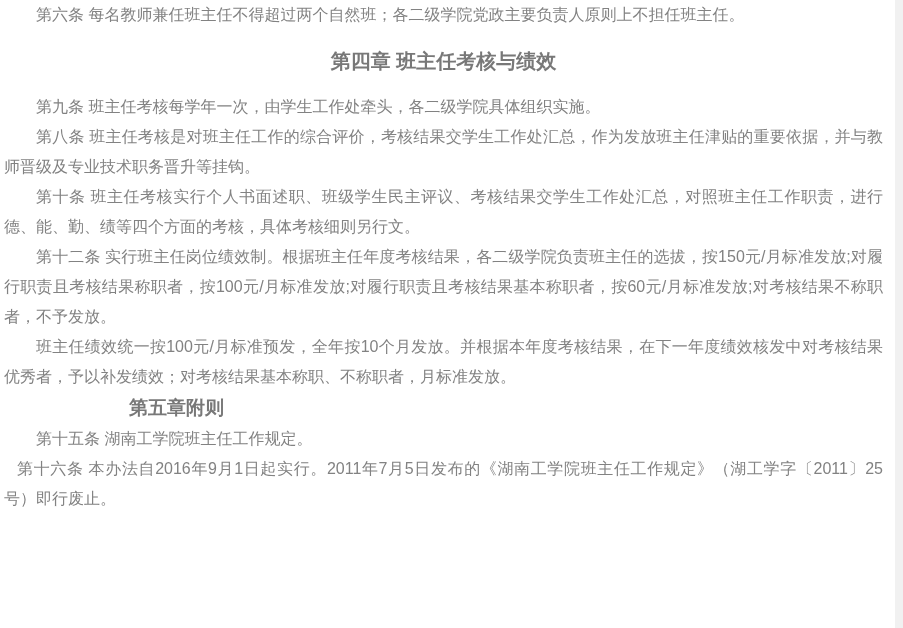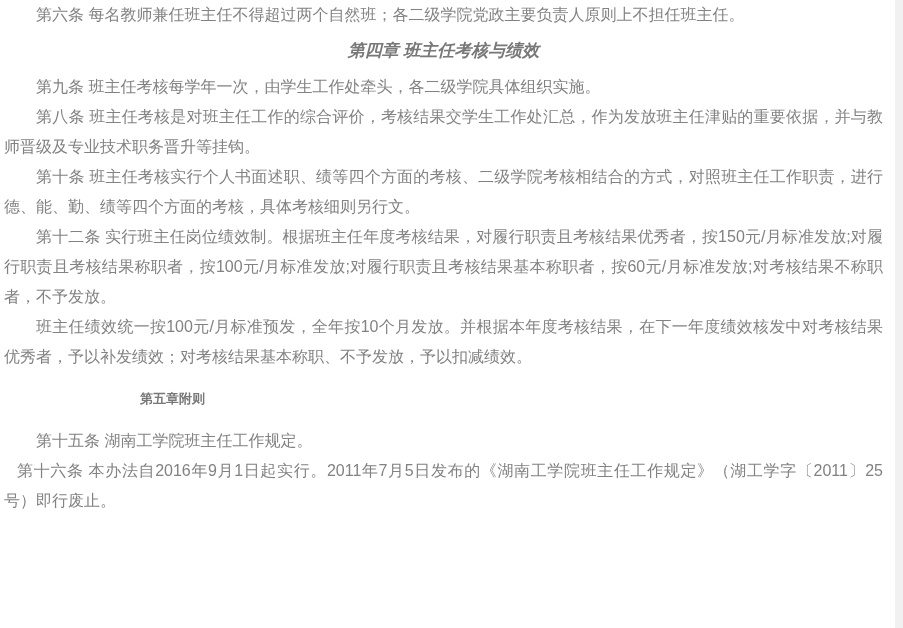--- a/index.html
+++ b/index.html
@@ -17,33 +17,32 @@
     box-sizing:content-box;
     font-size:16px;
     line-height:30px;
     color:#828282;
     text-align:justify;
     text-justify:inter-ideograph;
   }
   .para{margin:0;text-indent:32px;}
   .para-small-indent{margin:0;text-indent:13px;}
   .heading-center{
-    margin:6px;
+    margin:16px;
     text-align:center;
     text-indent:0;
     font-weight:bold;
-    font-size:17px;
+    font-size:20px;
     color:#787878;
-    font-style:italic;
   }
   .heading-left{
-    margin:12px;
+    margin:1px;
     text-indent:124px;
     font-weight:bold;
-    font-size:13px;
+    font-size:19px;
     color:#787878;
     text-align:left;
   }
   .right-strip{
     position:absolute;
     top:0;right:0;
     width:8px;height:628px;
     background:#f1f1f1;
   }
 </style>
@@ -55,26 +54,26 @@
 
     <p class="para">第六条 每名教师兼任班主任不得超过两个自然班；各二级学院党政主要负责人原则上不担任班主任。</p>
 
 
     <p class="heading-center">第四章 班主任考核与绩效</p>
 
     <p class="para">第九条 班主任考核每学年一次，由学生工作处牵头，各二级学院具体组织实施。</p>
 
     <p class="para">第八条 班主任考核是对班主任工作的综合评价，考核结果交学生工作处汇总，作为发放班主任津贴的重要依据，并与教师晋级及专业技术职务晋升等挂钩。</p>
 
-    <p class="para">第十条 班主任考核实行个人书面述职、绩等四个方面的考核、二级学院考核相结合的方式，对照班主任工作职责，进行德、能、勤、绩等四个方面的考核，具体考核细则另行文。</p>
+    <p class="para">第十条 班主任考核实行个人书面述职、班级学生民主评议、考核结果交学生工作处汇总，对照班主任工作职责，进行德、能、勤、绩等四个方面的考核，具体考核细则另行文。</p>
 
 
-    <p class="para">第十二条 实行班主任岗位绩效制。根据班主任年度考核结果，对履行职责且考核结果优秀者，按150元/月标准发放;对履行职责且考核结果称职者，按100元/月标准发放;对履行职责且考核结果基本称职者，按60元/月标准发放;对考核结果不称职者，不予发放。</p>
+    <p class="para">第十二条 实行班主任岗位绩效制。根据班主任年度考核结果，各二级学院负责班主任的选拔，按150元/月标准发放;对履行职责且考核结果称职者，按100元/月标准发放;对履行职责且考核结果基本称职者，按60元/月标准发放;对考核结果不称职者，不予发放。</p>
 
-    <p class="para">班主任绩效统一按100元/月标准预发，全年按10个月发放。并根据本年度考核结果，在下一年度绩效核发中对考核结果优秀者，予以补发绩效；对考核结果基本称职、不予发放，予以扣减绩效。</p>
+    <p class="para">班主任绩效统一按100元/月标准预发，全年按10个月发放。并根据本年度考核结果，在下一年度绩效核发中对考核结果优秀者，予以补发绩效；对考核结果基本称职、不称职者，月标准发放。</p>
 
 
 
     <p class="heading-left">第五章附则</p>
 
     <p class="para">第十五条 湖南工学院班主任工作规定。</p>
 
     <p class="para-small-indent">第十六条 本办法自2016年9月1日起实行。2011年7月5日发布的《湖南工学院班主任工作规定》（湖工学字〔2011〕25号）即行废止。</p>
 
   </div>

